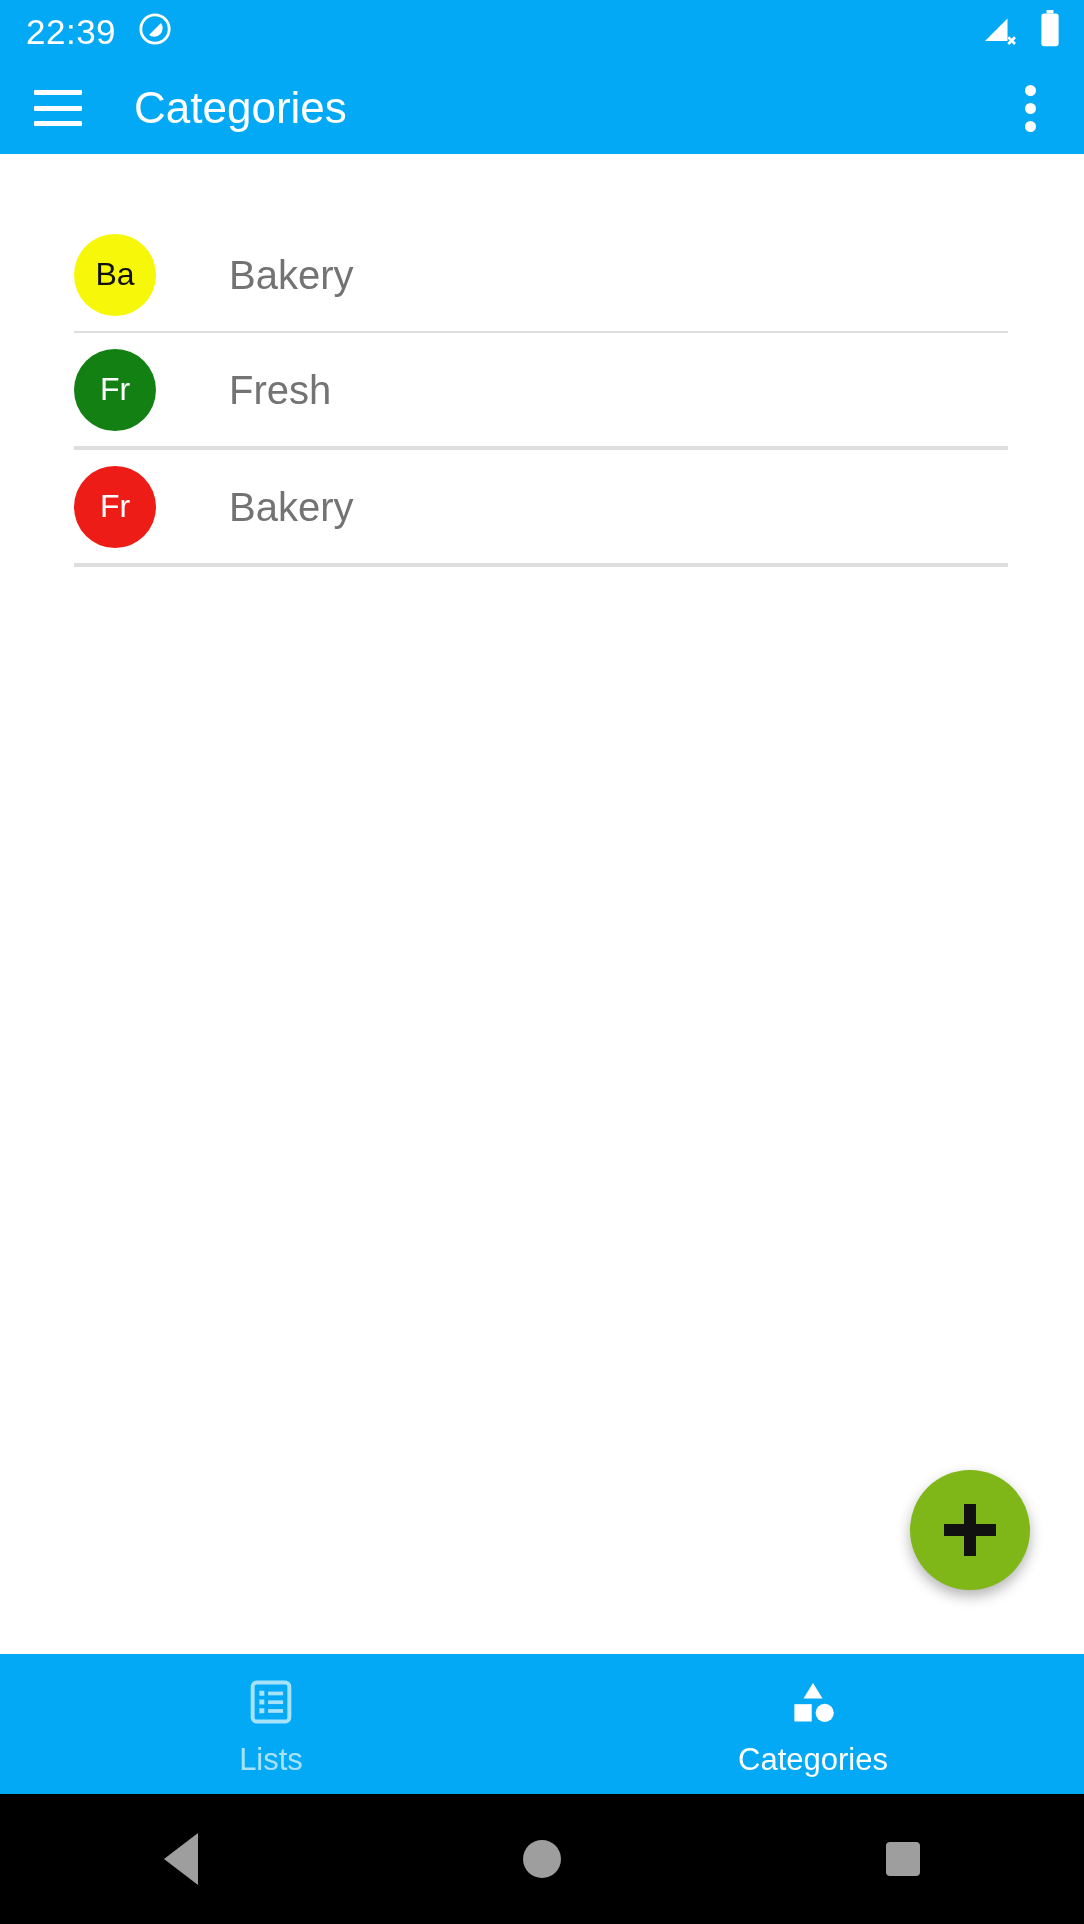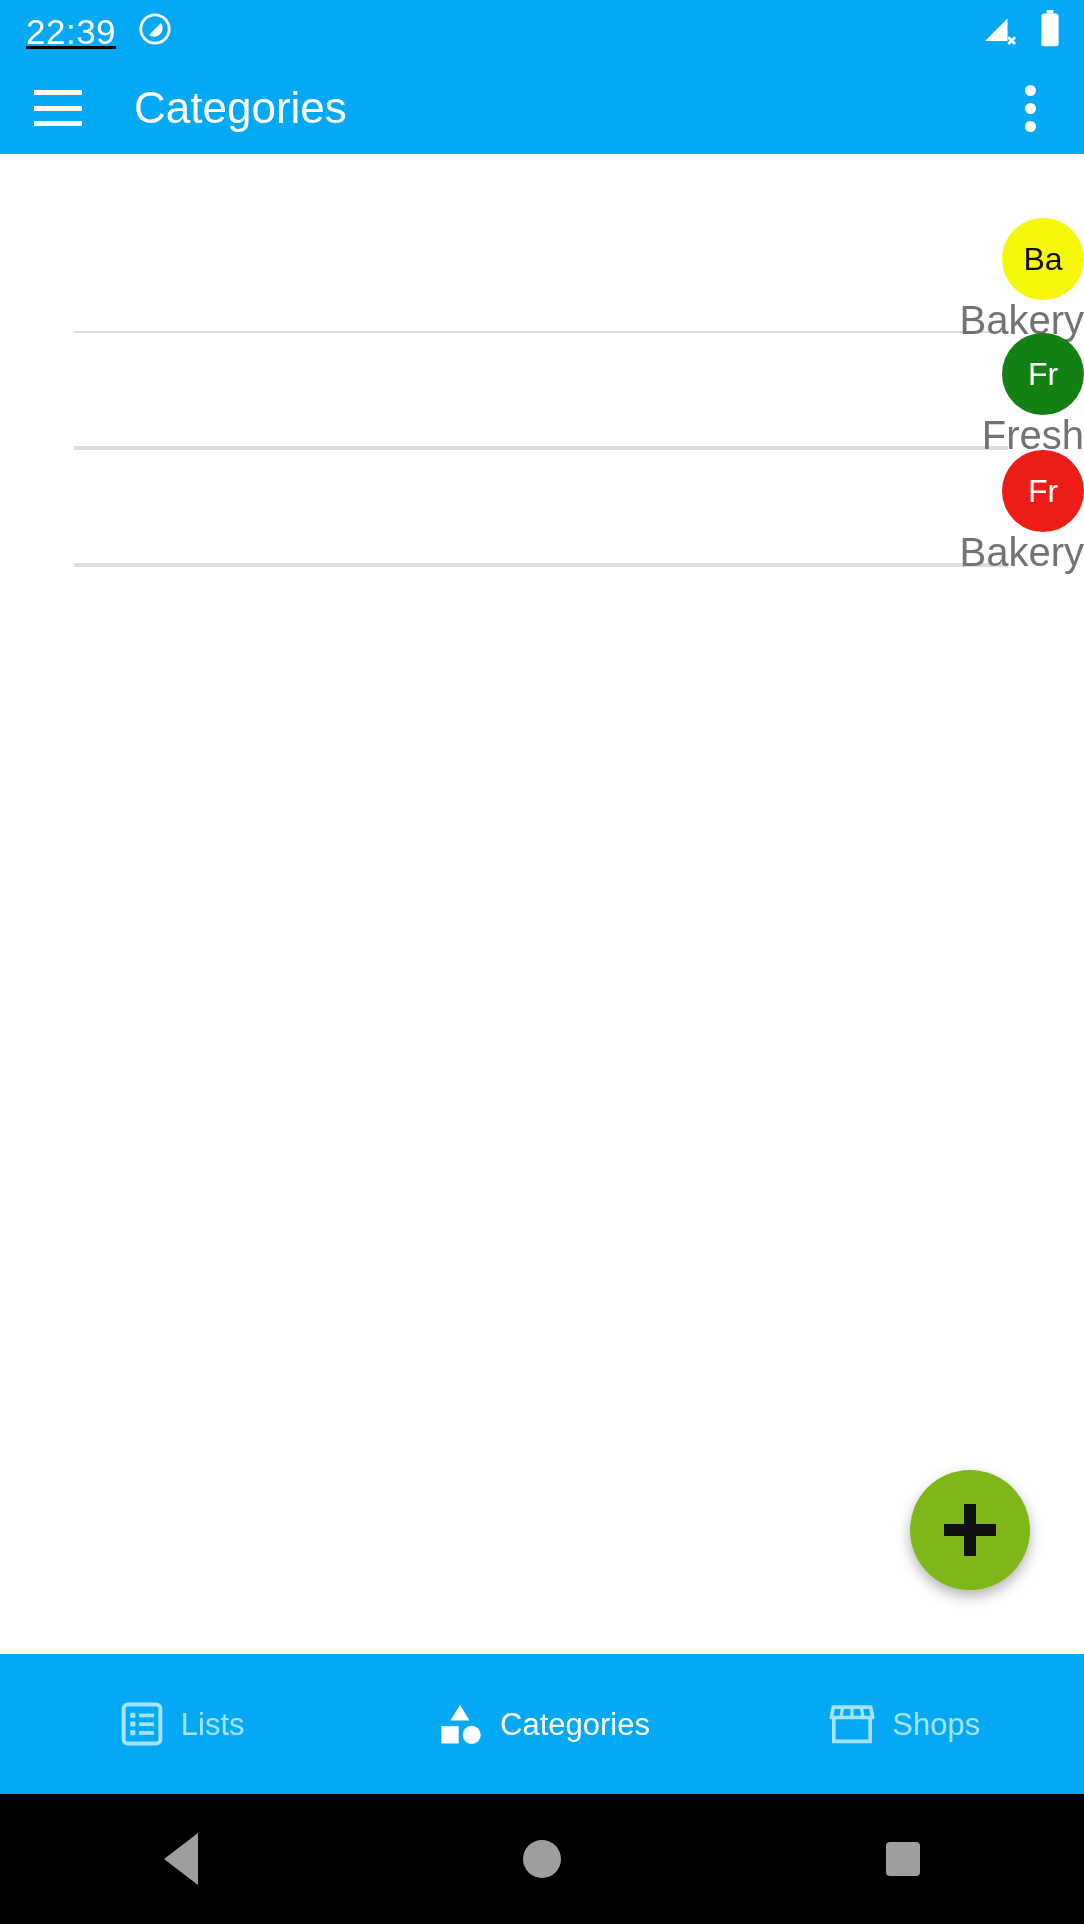--- a/index.html
+++ b/index.html
@@ -17,21 +17,21 @@
   }
 
   
   .statusbar {
     height:62px;
     background:#03A9F4;
     display:flex; align-items:center;
     padding:0 22px 0 26px;
     flex:0 0 auto;
   }
-  .status-left { display:flex; align-items:center; gap:22px;text-decoration:underline; }
+  .status-left { display:flex; align-items:center; gap:22px; }
   .status-time {
     color:#ffffff;
     font-size:35px;
     letter-spacing:0.5px;
     line-height:1;
   }
   .status-right { margin-left:auto; display:flex; align-items:center; gap:20px; }
 
   
   .appbar {
@@ -65,25 +65,24 @@
   
   .content {
     flex:1 1 auto;
     position:relative;
     background:#ffffff;
     overflow:hidden;
   }
   .cat-list { padding:64px 0 0 0; }
   .cat-row {
     height:113px;
-    display:flex; align-items:flex-end;
+    display:flex; align-items:center;
     padding-left:74px;
     cursor:pointer;
     position:relative;
-    flex-direction:column;
   }
   .avatar {
     width:82px; height:82px; border-radius:50%;
     display:flex; align-items:center; justify-content:center;
     font-size:32px;
     flex:0 0 auto;
   }
   .cat-label {
     margin-left:73px;
     font-size:40px;
@@ -117,21 +116,21 @@
 
   
   .bottomnav {
     height:140px;
     background:#03A9F4;
     display:flex;
     flex:0 0 auto;
   }
   .navtab {
     flex:1 1 0;
-    display:flex; flex-direction:row;
+    display:flex; flex-direction:column;
     align-items:center; justify-content:center;
     gap:14px;
     cursor:pointer;
   }
   .navtab .navicon { height:56px; display:flex; align-items:center; justify-content:center; }
   .navtab .navlabel { font-size:31px; line-height:1; }
   .navtab.inactive { color:#A6E2FA; }
   .navtab.inactive svg { fill:#A6E2FA; stroke:#A6E2FA; }
   .navtab.active { color:#FFFFFF; }
   .navtab.active svg { fill:#FFFFFF; stroke:#FFFFFF; }
@@ -259,30 +258,20 @@
       <span class="navicon">
         <svg width="52" height="52" viewBox="0 0 24 24">
           <path d="M12 3.2 L16.4 10.4 L7.6 10.4 Z" fill="#FFFFFF" stroke="none"></path>
           <rect x="3.4" y="13" width="8" height="8" fill="#FFFFFF" stroke="none"></rect>
           <circle cx="17.4" cy="17" r="4.2" fill="#FFFFFF" stroke="none"></circle>
         </svg>
       </span>
       <span class="navlabel">Categories</span>
     </div>
 
-    <div class="navtab inactive">
-      <span class="navicon">
-        <svg width="52" height="52" viewBox="0 0 24 24" fill="none">
-          <path d="M3.4 4.2 L20.6 4.2 L21.6 9 L2.4 9 Z" stroke="#A6E2FA" stroke-width="1.7" fill="none" stroke-linejoin="round"></path>
-          <path d="M7.7 4.2 L6.9 9 M12 4.2 L12 9 M16.3 4.2 L17.1 9" stroke="#A6E2FA" stroke-width="1.5"></path>
-          <path d="M3.6 9.4 L3.6 20 L20.4 20 L20.4 9.4" stroke="#A6E2FA" stroke-width="1.7" fill="none"></path>
-        </svg>
-      </span>
-      <span class="navlabel">Shops</span>
-    </div>
 
   </div>
 
   <div class="sysnav">
     <div class="sysbtn">
       <span class="sys-back"></span>
     </div>
     <div class="sysbtn">
       <span class="sys-home"></span>
     </div>

